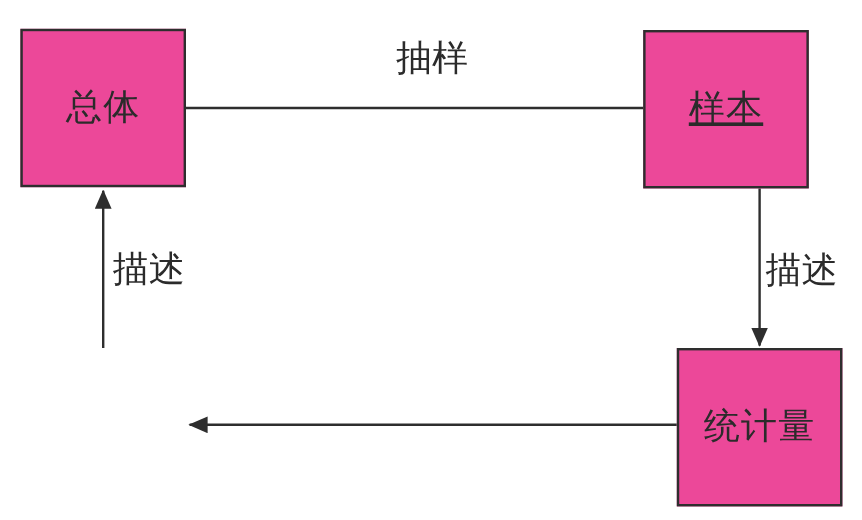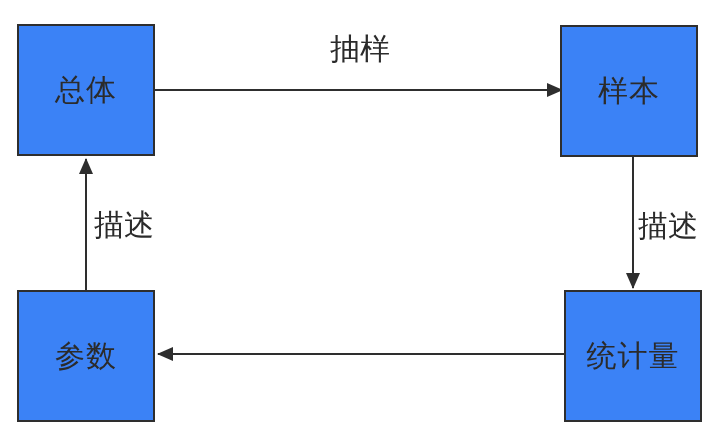--- a/index.html
+++ b/index.html
@@ -15,33 +15,33 @@
     font-family: "Liberation Sans", "DejaVu Sans", sans-serif;
     color: var(--text, #2b2b2b);
     overflow: hidden;
   }
   .node {
     position: absolute;
     width: 138px;
     height: 132px;
     box-sizing: border-box;
     border: 2px solid var(--line, #2e2e2e);
-    background: #3b82f6;
+    background: #ec4899;
     display: flex;
     align-items: center;
     justify-content: center;
   }
   .node-label {
     font-size: 30px;
     line-height: 1;
     letter-spacing: 1px;
     white-space: nowrap;
   }
   #node-population { left: 17px;  top: 24px; }
-  #node-sample     { left: 560px; top: 25px; }
+  #node-sample     { left: 536px; top: 25px; text-decoration: underline; }
   #node-parameter  { left: 17px;  top: 290px; }
   #node-statistic  { left: 564px; top: 290px; font-family: Liberation Serif, serif; }
 
   .edges-layer {
     position: absolute;
     left: 0; top: 0;
     width: 718px;
     height: 433px;
     pointer-events: none;
   }
@@ -88,23 +88,20 @@
   </div>
 
   <div class="node" id="node-sample">
     <span class="node-label">样本</span>
   </div>
 
   <div class="node" id="node-statistic">
     <span class="node-label">统计量</span>
   </div>
 
-  <div class="node" id="node-parameter">
-    <span class="node-label">参数</span>
-  </div>
 
   <span class="edge-label" id="edge-label-sampling">抽样</span>
 
   <span class="edge-label" id="edge-label-describe-sample">描述</span>
 
 
   <span class="edge-label" id="edge-label-describe-parameter">描述</span>
 
 </div>
 

